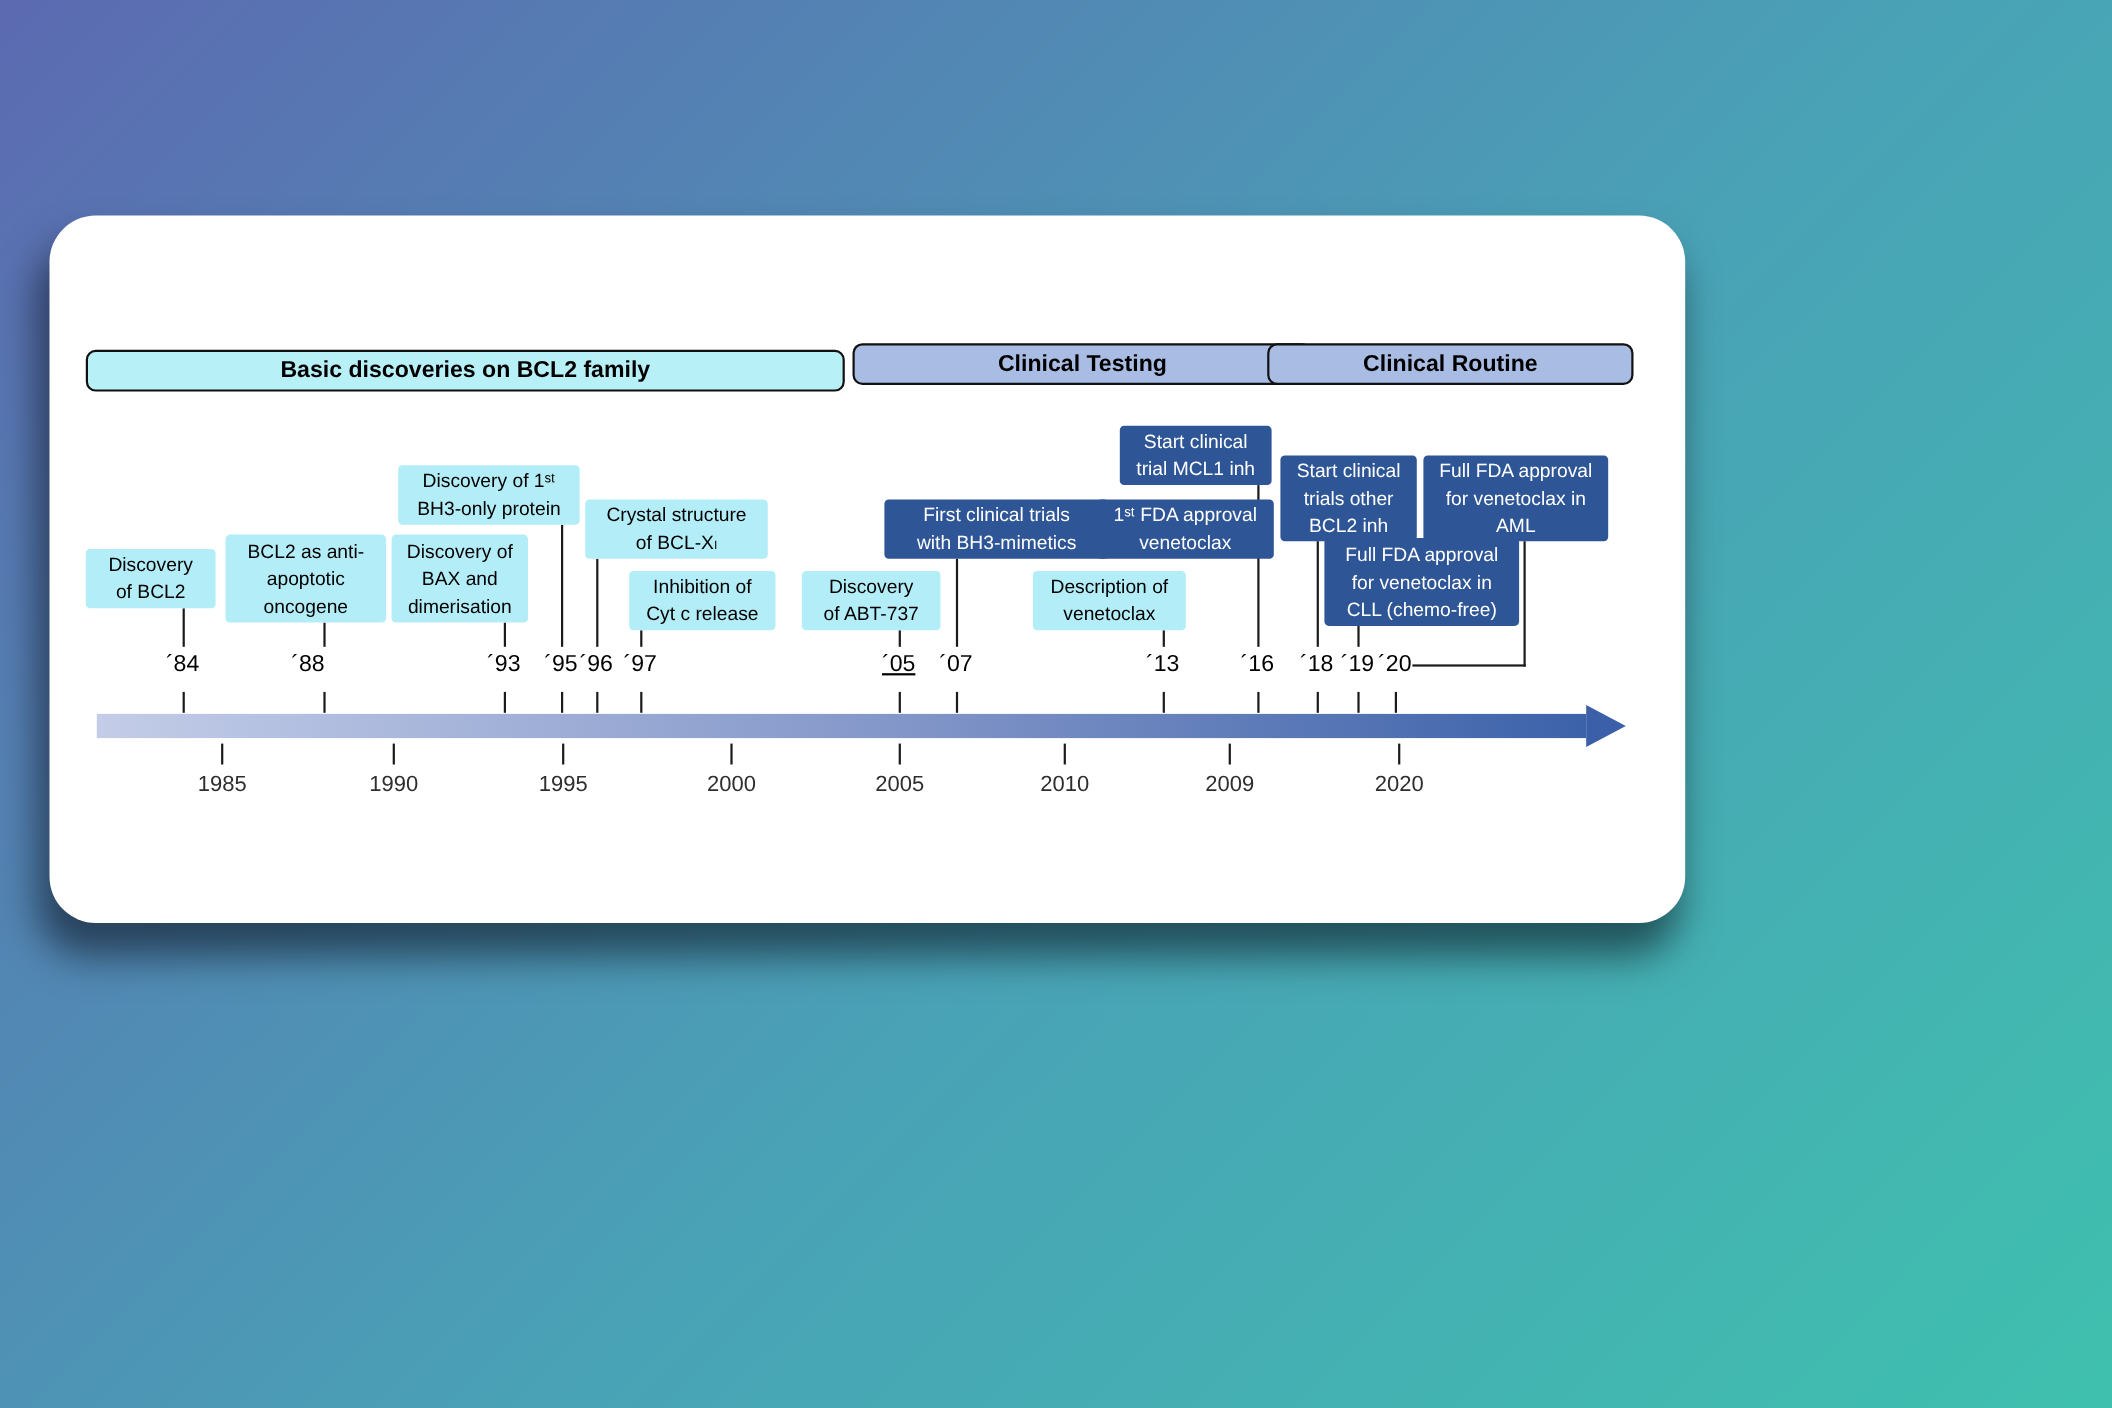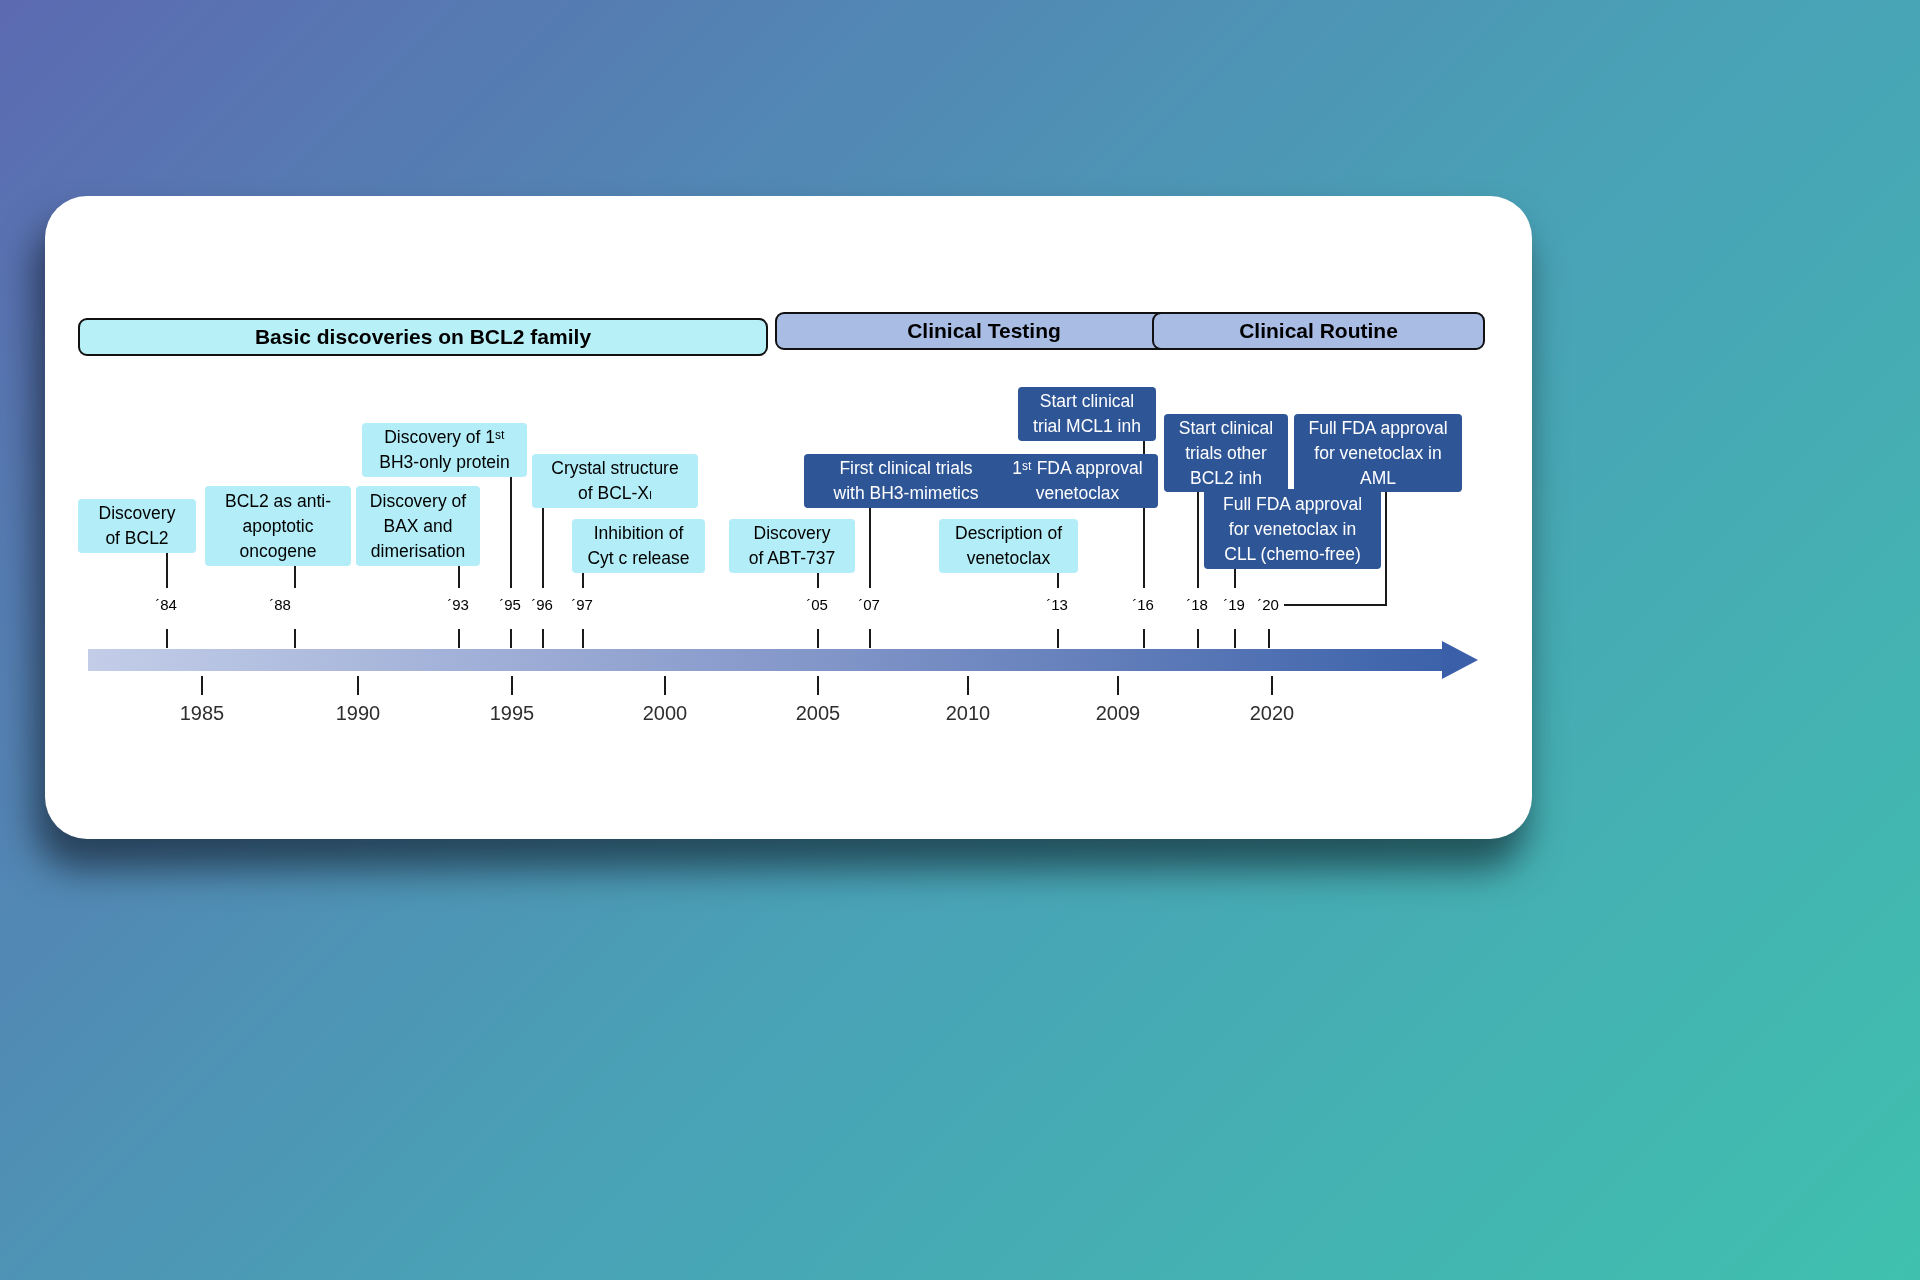--- a/index.html
+++ b/index.html
@@ -42,21 +42,21 @@
     padding:0 4px;
   }
   .box.cyan{background:#b3eef8;color:#000;}
   .box.dark{background:#2e5596;color:#fff;}
   .vline{position:absolute;width:2px;background:#1a1a1a;}
   .hline{position:absolute;height:2px;background:#1a1a1a;}
   .tick{position:absolute;width:2px;height:19px;background:#1a1a1a;}
   .ymark{
     position:absolute;width:56px;height:26px;top:591px;
     display:flex;align-items:center;justify-content:center;
-    font-size:15px;color:#000;
+    font-size:21px;color:#000;
   }
   .decade{
     position:absolute;width:90px;height:28px;top:699px;
     display:flex;align-items:center;justify-content:center;
     font-size:20px;color:#2e2e2e;
   }
   .arrow-body{
     position:absolute;
     left:88px;top:649px;width:1354px;height:22px;
     background:linear-gradient(90deg,#c3cde8 0%,#8195c8 55%,#3c62aa 100%);
@@ -129,21 +129,21 @@
   <div class="box dark" style="left:1294px;top:414px;width:168px;height:78px;">Full FDA approval
 for venetoclax in
 AML</div>
 
   <div class="ymark" style="left:138px;">´84</div>
   <div class="ymark" style="left:252px;">´88</div>
   <div class="ymark" style="left:430px;">´93</div>
   <div class="ymark" style="left:482px;">´95</div>
   <div class="ymark" style="left:514px;">´96</div>
   <div class="ymark" style="left:554px;">´97</div>
-  <div class="ymark" style="left:789px;">´05</div>
+  <div class="ymark" style="left:789px;text-decoration:underline;">´05</div>
   <div class="ymark" style="left:841px;">´07</div>
   <div class="ymark" style="left:1029px;">´13</div>
   <div class="ymark" style="left:1115px;">´16</div>
   <div class="ymark" style="left:1169px;">´18</div>
   <div class="ymark" style="left:1206px;">´19</div>
   <div class="ymark" style="left:1240px;">´20</div>
 
   <div class="tick" style="left:166px;top:629px;"></div>
   <div class="tick" style="left:294px;top:629px;"></div>
   <div class="tick" style="left:458px;top:629px;"></div>

